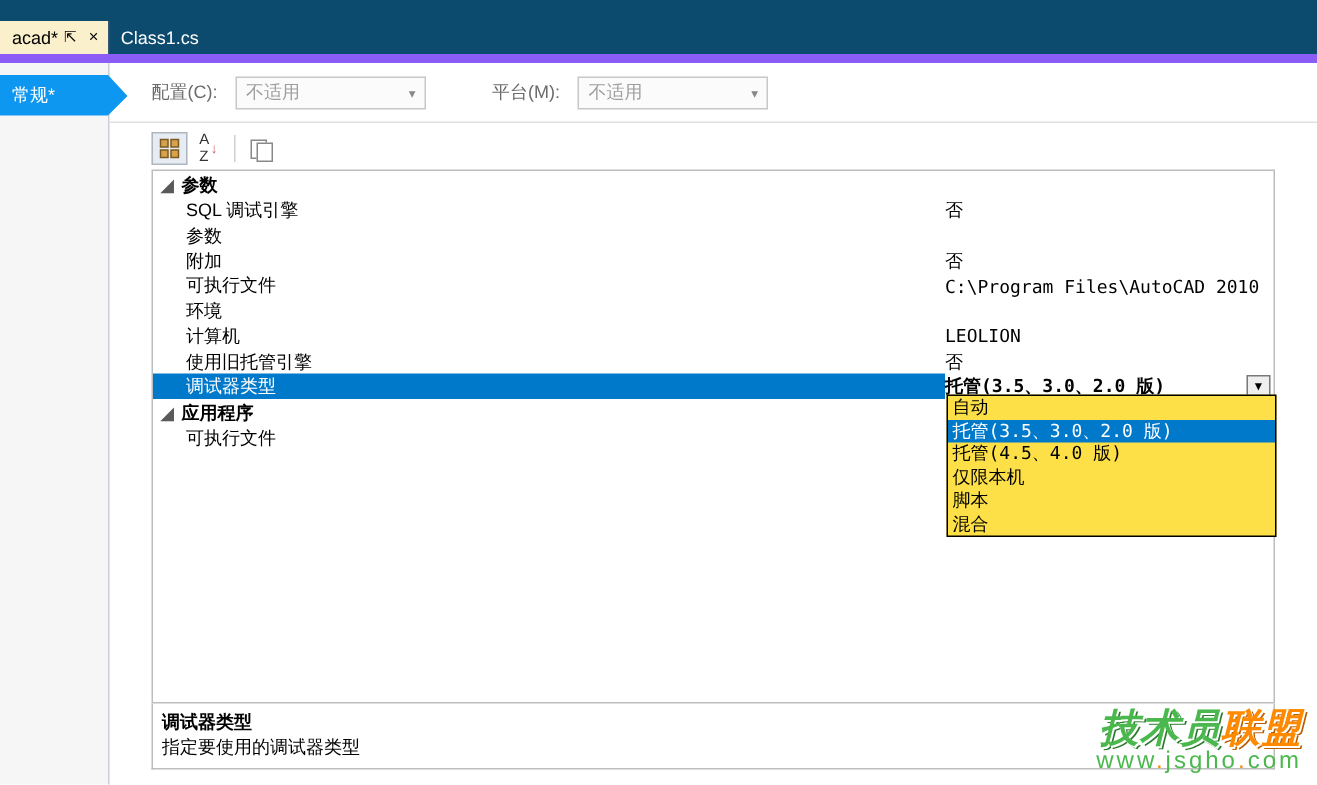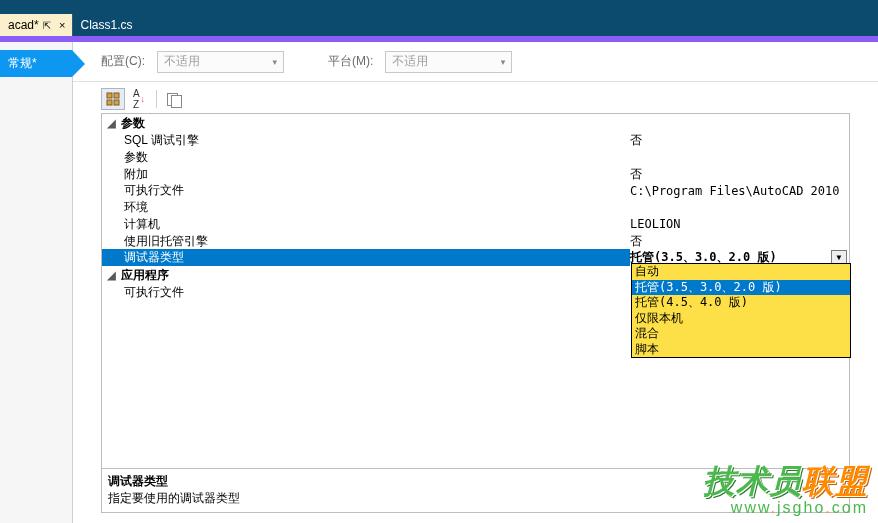--- a/index.html
+++ b/index.html
@@ -47,21 +47,21 @@
 .drop-btn { width: 16px; height: 16px; border: 1px solid #7a7a7a; background: #efefef; display: inline-flex; align-items: center; justify-content: center; font-size: 8px; margin-left: auto; margin-right: 2px; }
 
 .combo-popup { position: absolute; left: 529px; top: 149px; width: 220px; border: 1px solid #000; background: #fde047; z-index: 10; }
 .combo-item { height: 15.5px; padding: 0 3px; font-family: "SimSun","NSimSun",monospace; cursor: pointer; display: flex; align-items: center; }
 .combo-item.sel { background: #0079cb; color: #fff; }
 
 .desc-panel { margin: 0 28px; border: 1px solid #bdbdbd; border-top: none; height: 44px; padding: 4px 6px; }
 .desc-title { font-weight: bold; }
 
 .watermark { position: absolute; right: 10px; bottom: 6px; text-align: right; line-height: 1.1; }
-.wm-top { font-size: 32px; font-weight: 900; font-style: italic; letter-spacing: 1px; }
+.wm-top { font-size: 26px; font-weight: 900; font-style: italic; letter-spacing: 1px; }
 .wm-top .g { color: #4bb84e; text-shadow: 1px 1px 0 #fff, 2px 2px 0 #2a7a2c; }
 .wm-top .o { color: #ff8a00; text-shadow: 1px 1px 0 #fff, 2px 2px 0 #b85e00; }
 .wm-url { font-size: 16px; font-weight: normal; letter-spacing: 2px; color: #4bb84e; }
 .wm-url .dot { color: #ff8a00; }
 </style>
 </head>
 <body>
 
 <div class="tabs-bar">
   <div class="tab active">
@@ -161,22 +161,22 @@
       <div class="prop-row">
           <div class="prop-name">可执行文件</div>
           <div class="prop-value"></div>
         </div>
 
       <div class="combo-popup" id="comboPopup">
           <div class="combo-item">自动</div>
           <div class="combo-item sel">托管(3.5、3.0、2.0 版)</div>
           <div class="combo-item">托管(4.5、4.0 版)</div>
           <div class="combo-item">仅限本机</div>
+          <div class="combo-item">脚本</div>
           <div class="combo-item">混合</div>
-          <div class="combo-item">脚本</div>
         </div>
     </div>
 
     <div class="desc-panel">
       <div class="desc-title">调试器类型</div>
       <div>指定要使用的调试器类型</div>
     </div>
   </div>
 </div>
 

